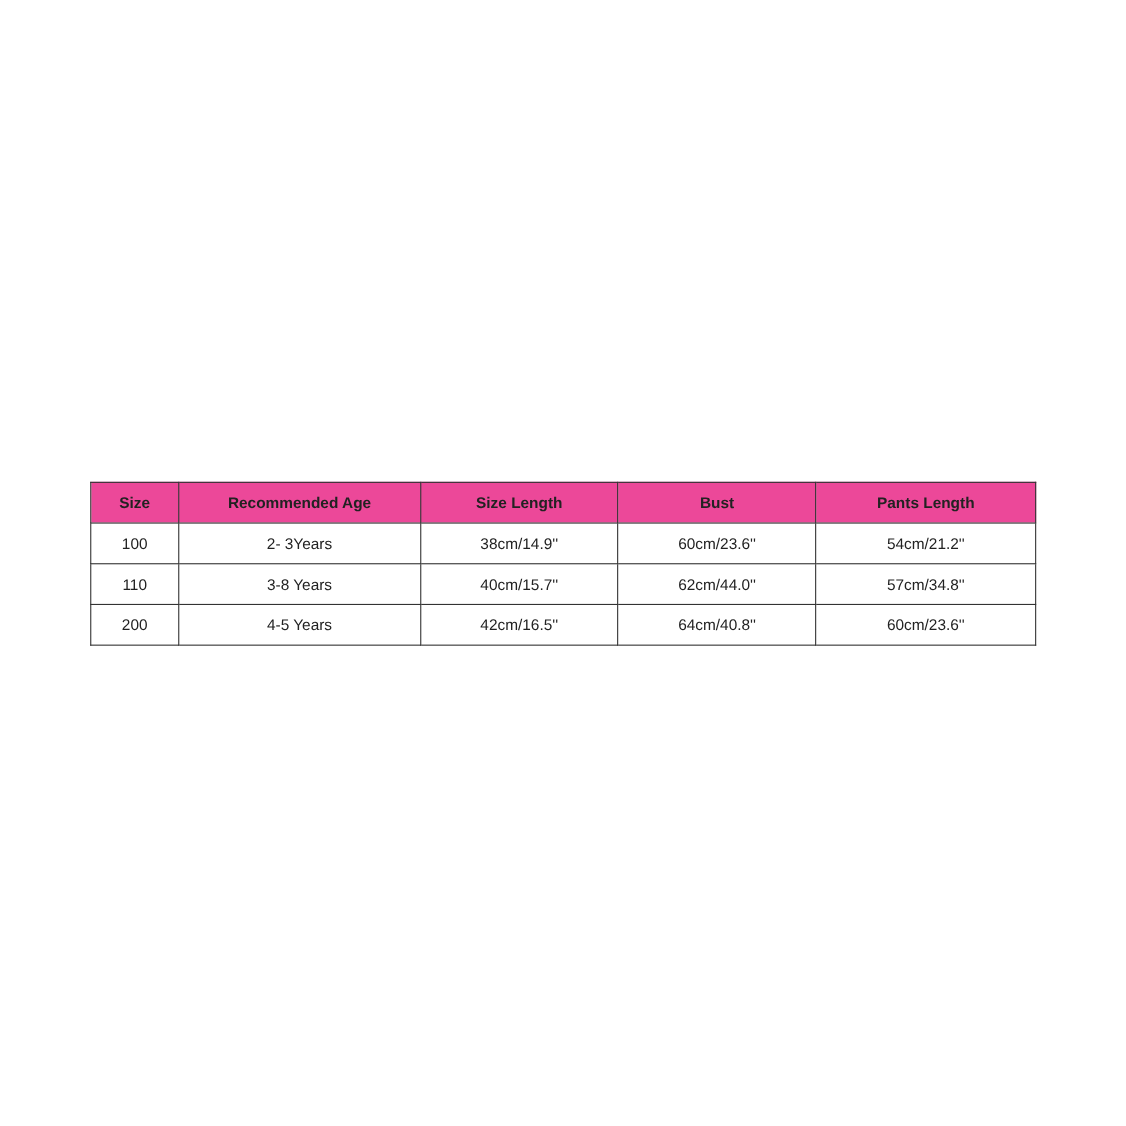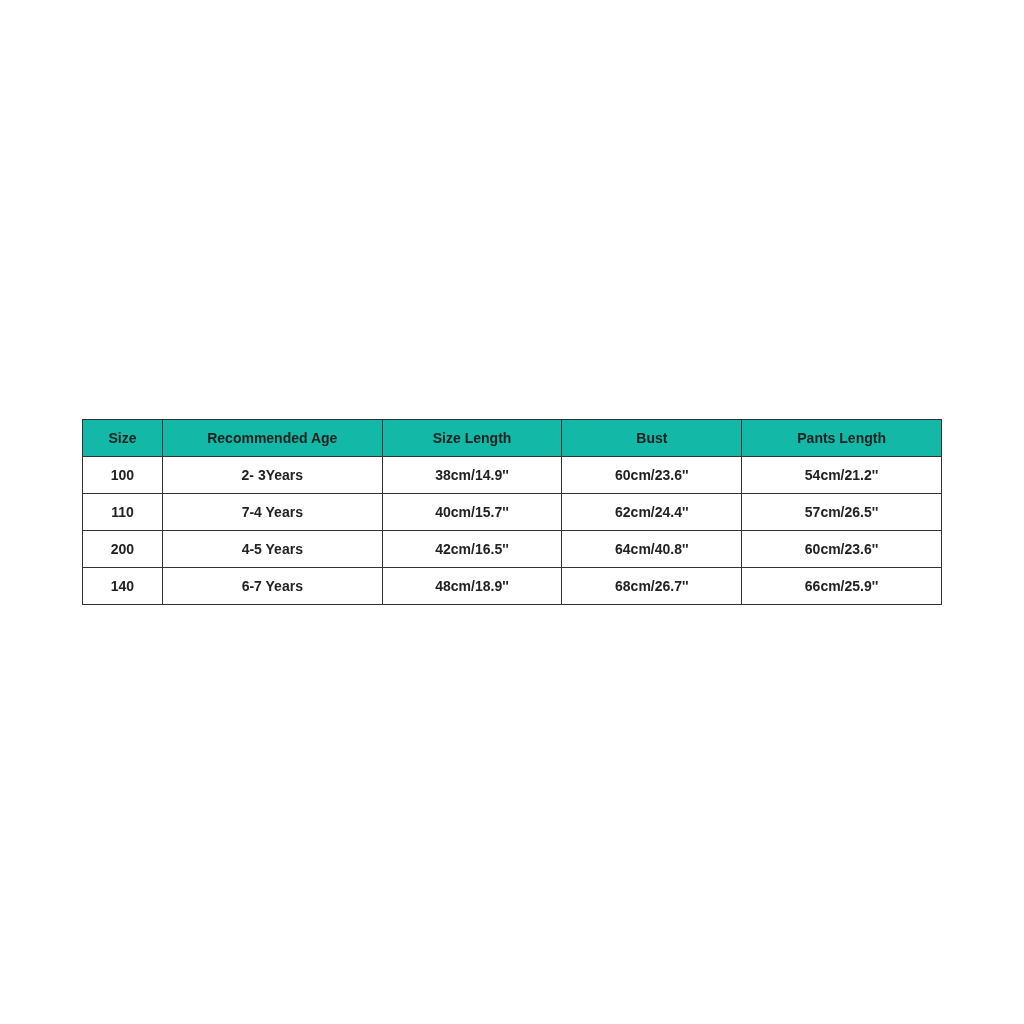--- a/index.html
+++ b/index.html
@@ -32,25 +32,25 @@
       border: 1.5px solid #333;
       padding: 10px 12px;
       text-align: center;
       font-size: 14px;
       color: #222;
     }
 
     thead th {
       font-weight: bold;
       font-size: 14px;
-      background-color: #14b8a6;
+      background-color: #ec4899;
     }
 
     tbody td {
-      font-weight: bold;
+      font-weight: normal;
       font-size: 14px;
     }
 
     .col-size { width: 80px; }
     .col-age { width: 220px; margin-top: 45px; }
     .col-tops { width: 180px; }
     .col-bust { width: 180px; text-align: center; }
     .col-pants { width: 200px; margin-top: 24px; }
   </style>
 </head>
@@ -70,34 +70,27 @@
     <tbody id="table-body">
     <tr>
           <td>100</td>
           <td>2- 3Years</td>
           <td>38cm/14.9''</td>
           <td>60cm/23.6''</td>
           <td>54cm/21.2''</td>
         </tr>
         <tr>
           <td>110</td>
-          <td>7-4 Years</td>
+          <td>3-8 Years</td>
           <td>40cm/15.7''</td>
-          <td>62cm/24.4''</td>
-          <td>57cm/26.5''</td>
+          <td>62cm/44.0''</td>
+          <td>57cm/34.8''</td>
         </tr>
         <tr>
           <td>200</td>
           <td>4-5 Years</td>
           <td>42cm/16.5''</td>
           <td>64cm/40.8''</td>
           <td>60cm/23.6''</td>
         </tr>
-        <tr>
-          <td>140</td>
-          <td>6-7 Years</td>
-          <td>48cm/18.9''</td>
-          <td>68cm/26.7''</td>
-          <td>66cm/25.9''</td>
-        </tr>
       </tbody>
   </table>
 </div>
 
 </body></html>

